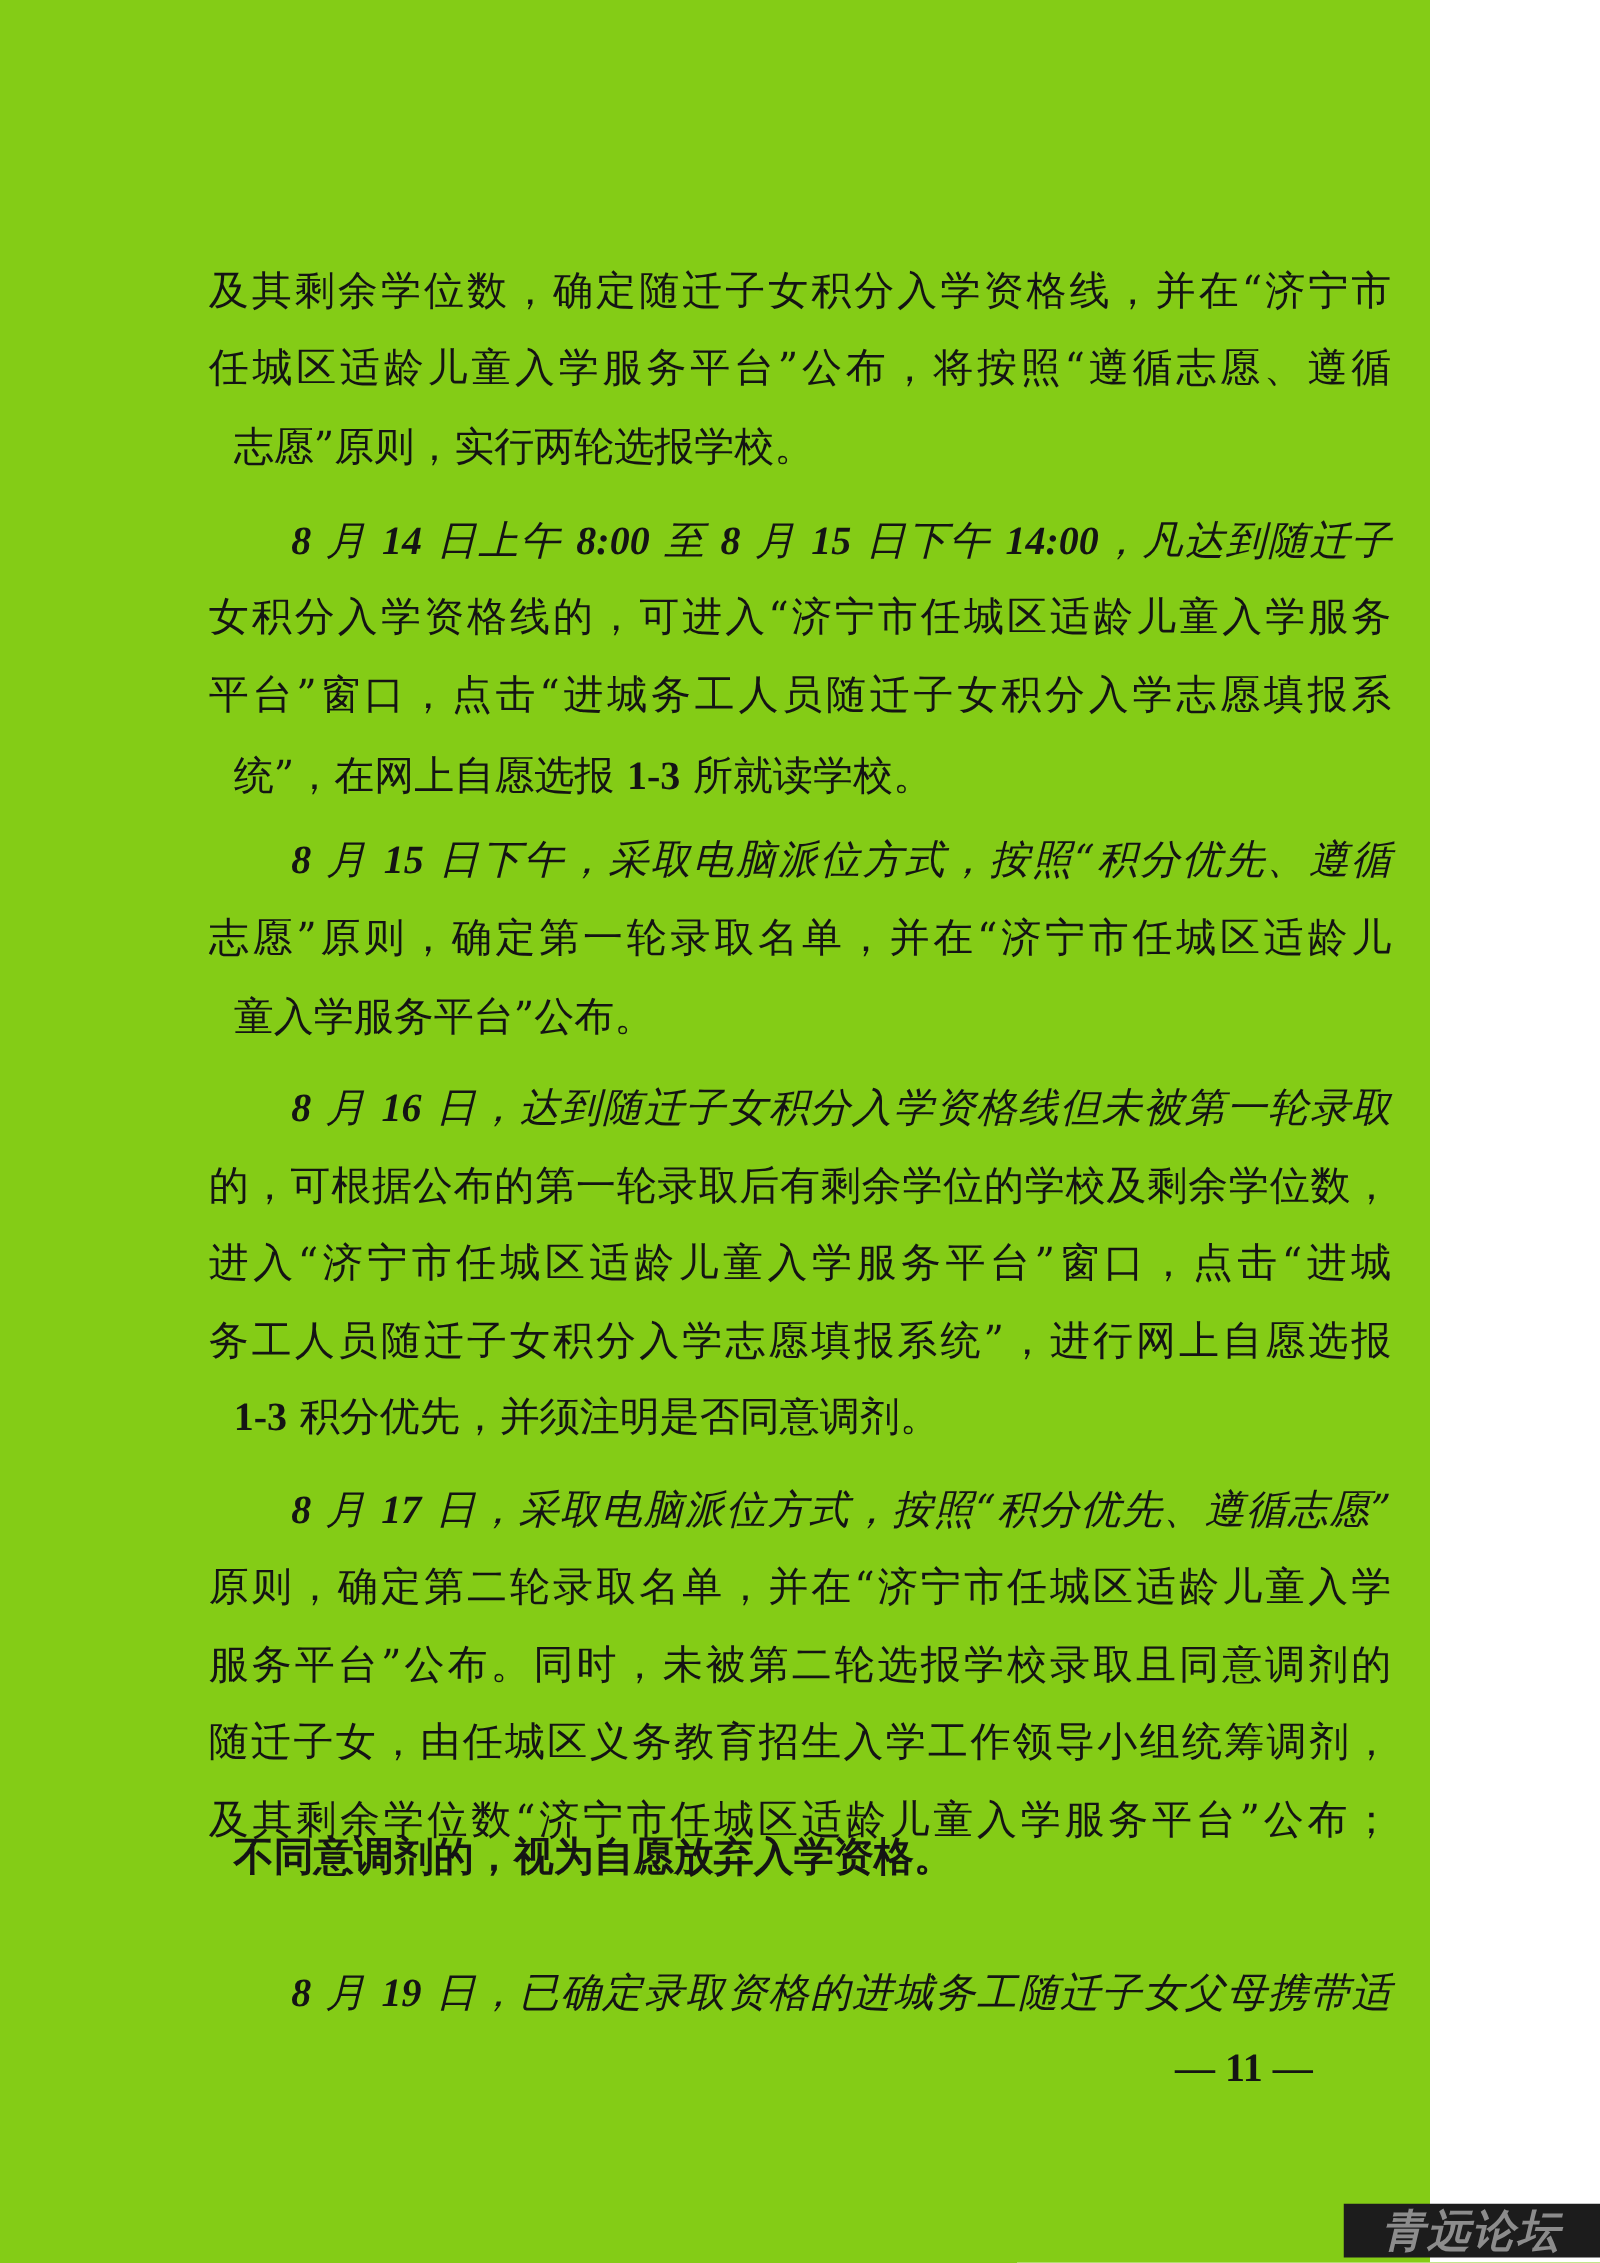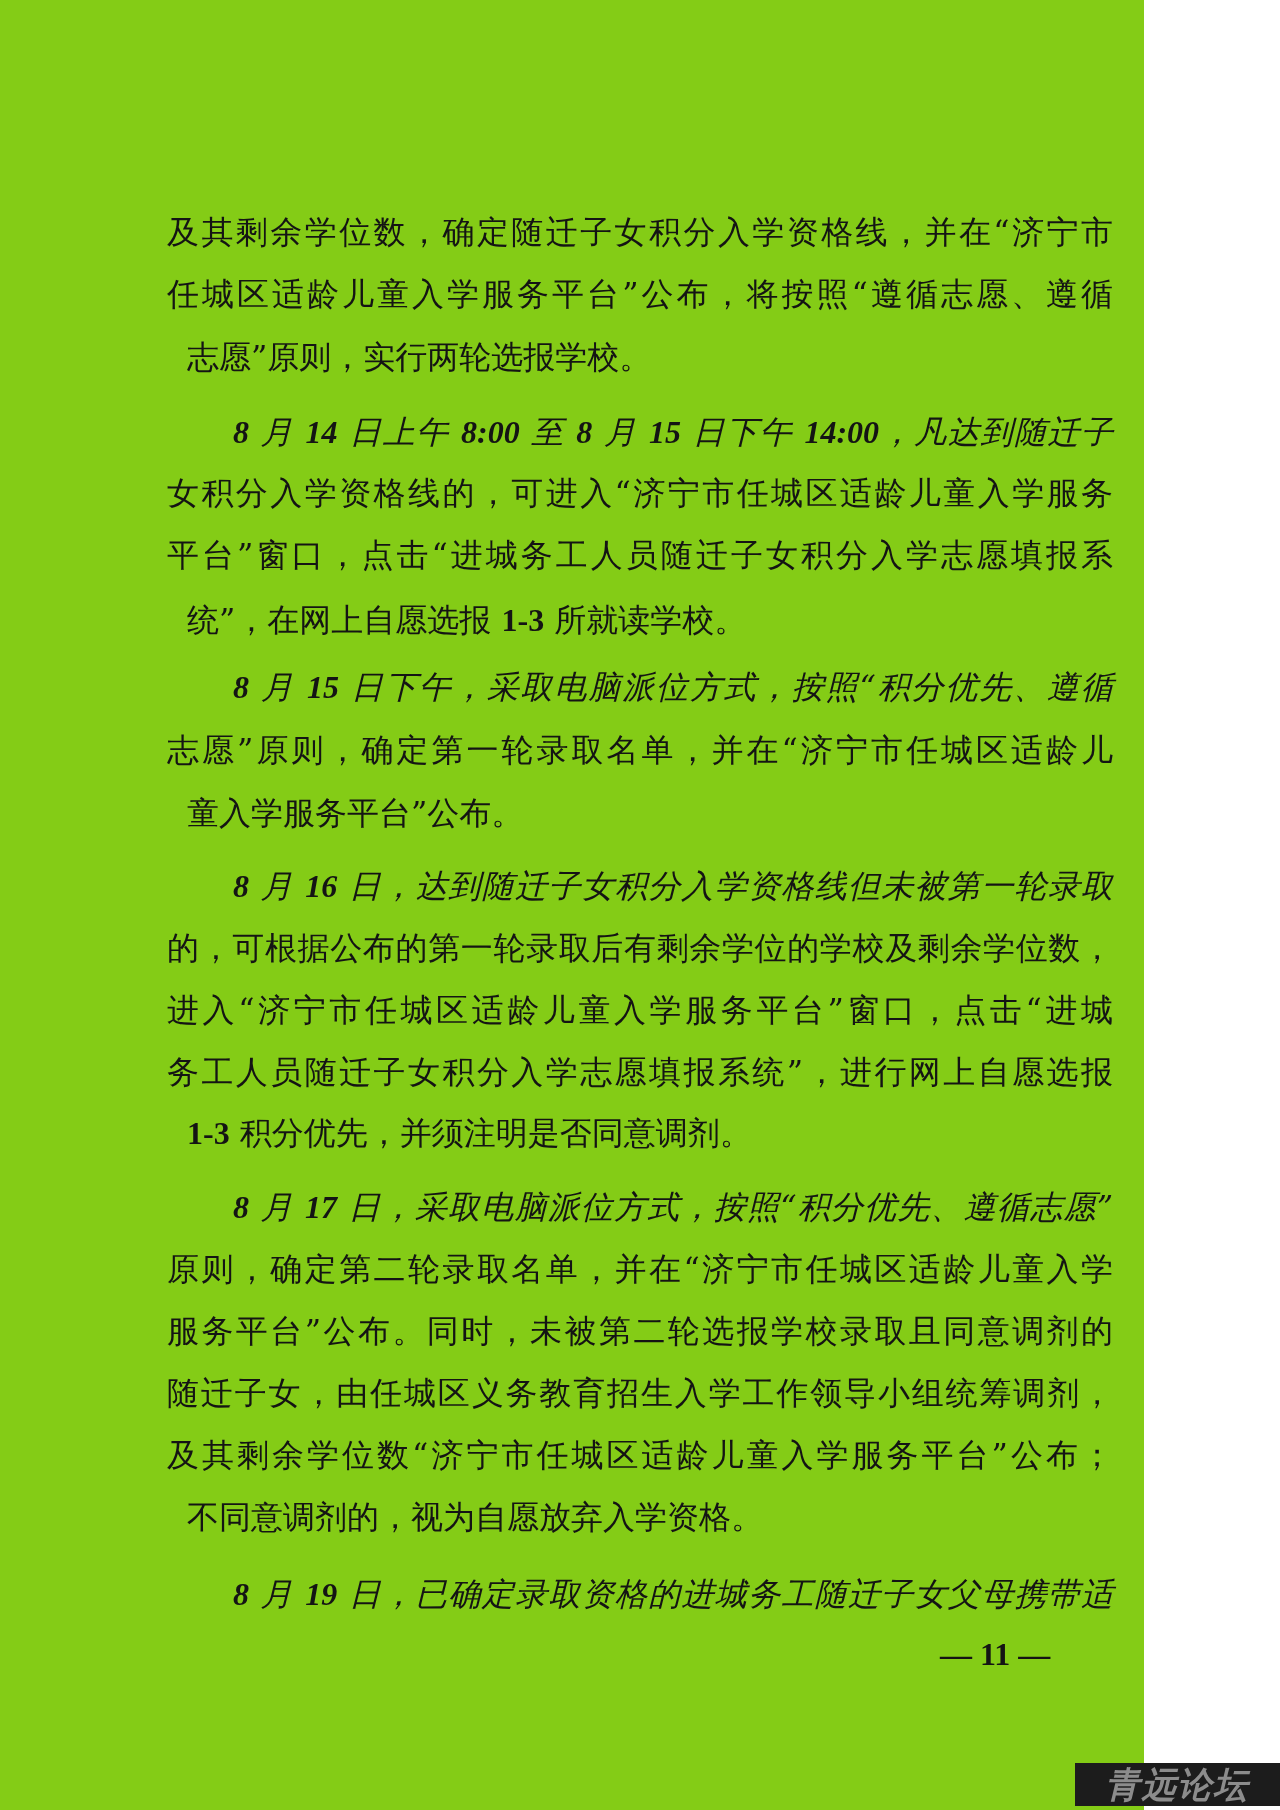--- a/index.html
+++ b/index.html
@@ -57,21 +57,21 @@
         <div class="line" style="top: 990px;"><span>进入“济宁市任城区适龄儿童入学服务平台”窗口，点击“进城</span></div>
         <div class="line" style="top: 1052px;"><span>务工人员随迁子女积分入学志愿填报系统”，进行网上自愿选报</span></div>
         <div class="line last" style="top: 1113px;"><span class="b">1-3</span><span> 积分优先，并须注明是否同意调剂。</span></div>
       </div>
       <div>
         <div class="line indent" style="top: 1187px;"><span class="b">8</span><span> 月 </span><span class="b">17</span><span> 日，采取电脑派位方式，按照“积分优先、遵循志愿”</span></div>
         <div class="line" style="top: 1249px;"><span>原则，确定第二轮录取名单，并在“济宁市任城区适龄儿童入学</span></div>
         <div class="line" style="top: 1311px;"><span>服务平台”公布。同时，未被第二轮选报学校录取且同意调剂的</span></div>
         <div class="line" style="top: 1373px;"><span>随迁子女，由任城区义务教育招生入学工作领导小组统筹调剂，</span></div>
         <div class="line" style="top: 1435px;"><span>及其剩余学位数“济宁市任城区适龄儿童入学服务平台”公布；</span></div>
-        <div class="line last" style="top: 1497px;"><span>不同意调剂的，视为自愿放弃入学资格。</span></div>
+        <div class="line last" style="top: 1465px; font-weight: bold;"><span>不同意调剂的，视为自愿放弃入学资格。</span></div>
       </div>
       <div>
         <div class="line indent" style="top: 1574px;"><span class="b">8</span><span> 月 </span><span class="b">19</span><span> 日，已确定录取资格的进城务工随迁子女父母携带适</span></div>
       </div>
     </div>
   <div class="page-number">— 11 —</div>
   <div class="watermark">
     <span>青远论坛</span>
   </div>
 </div>

